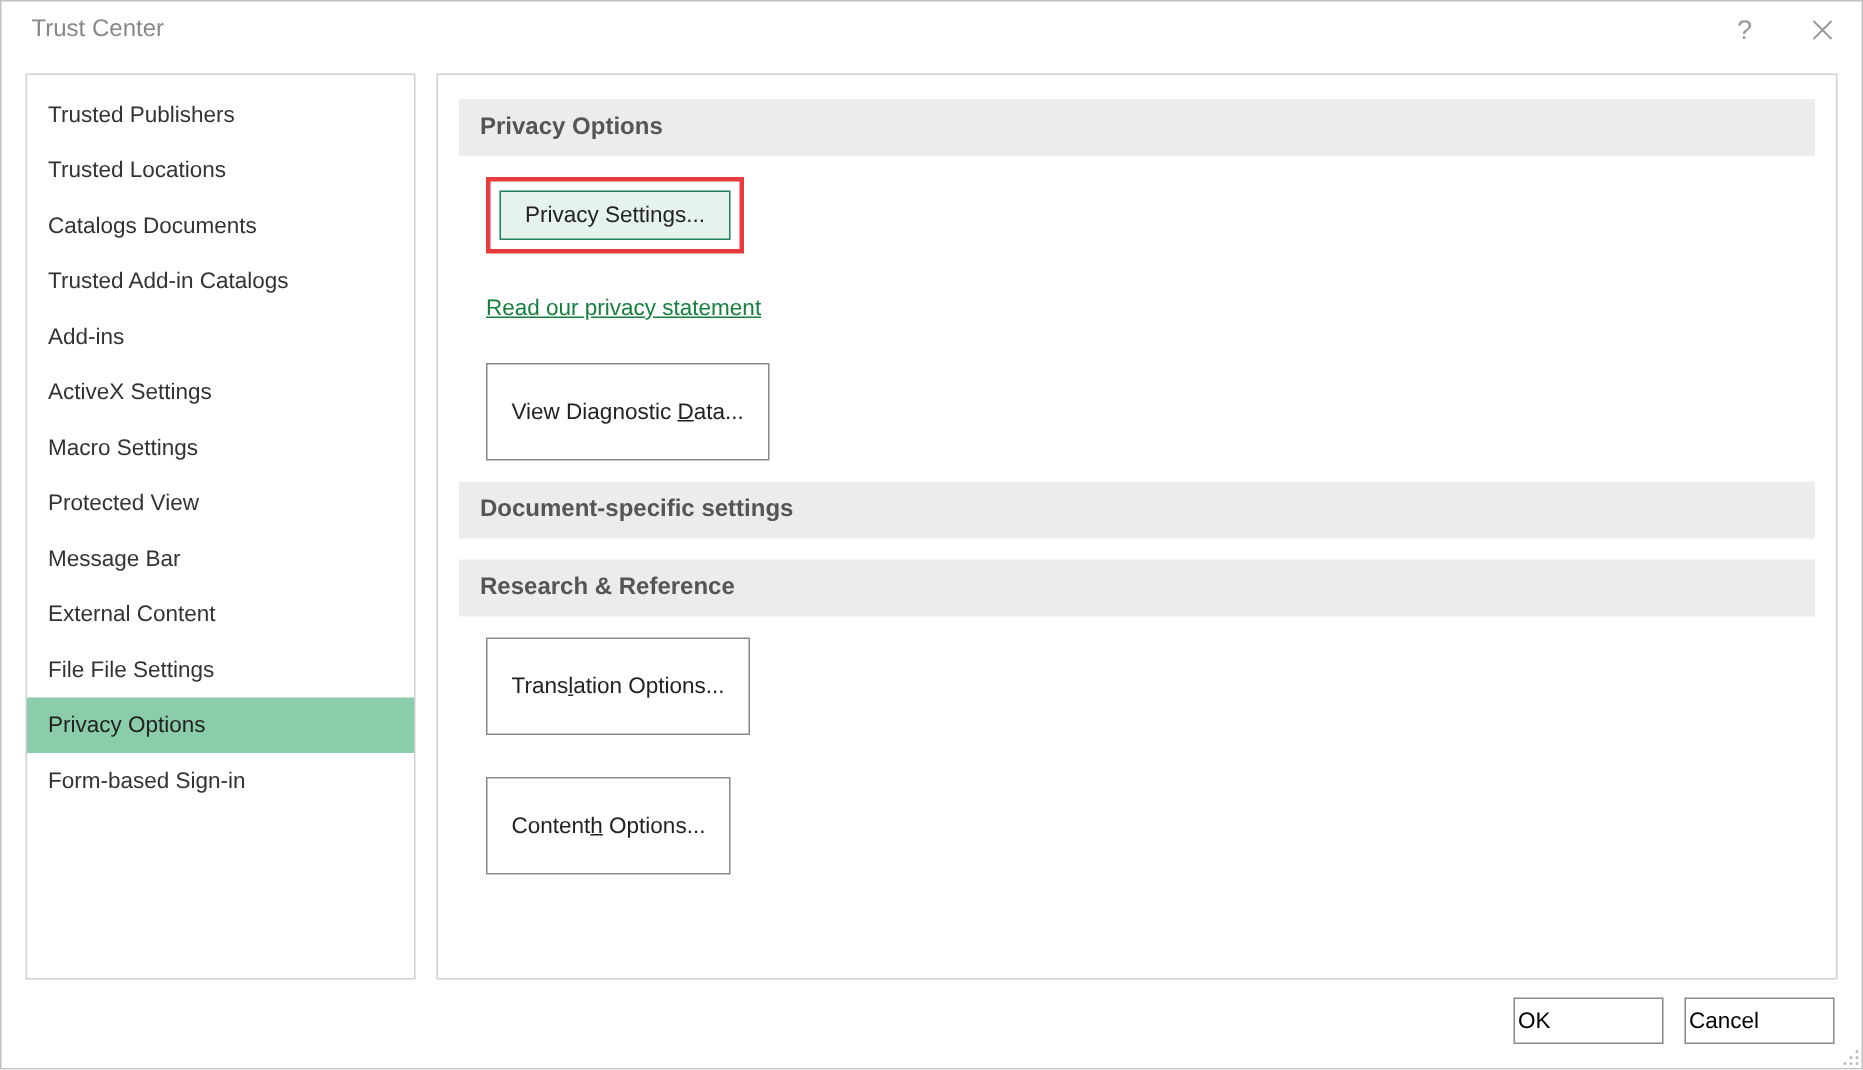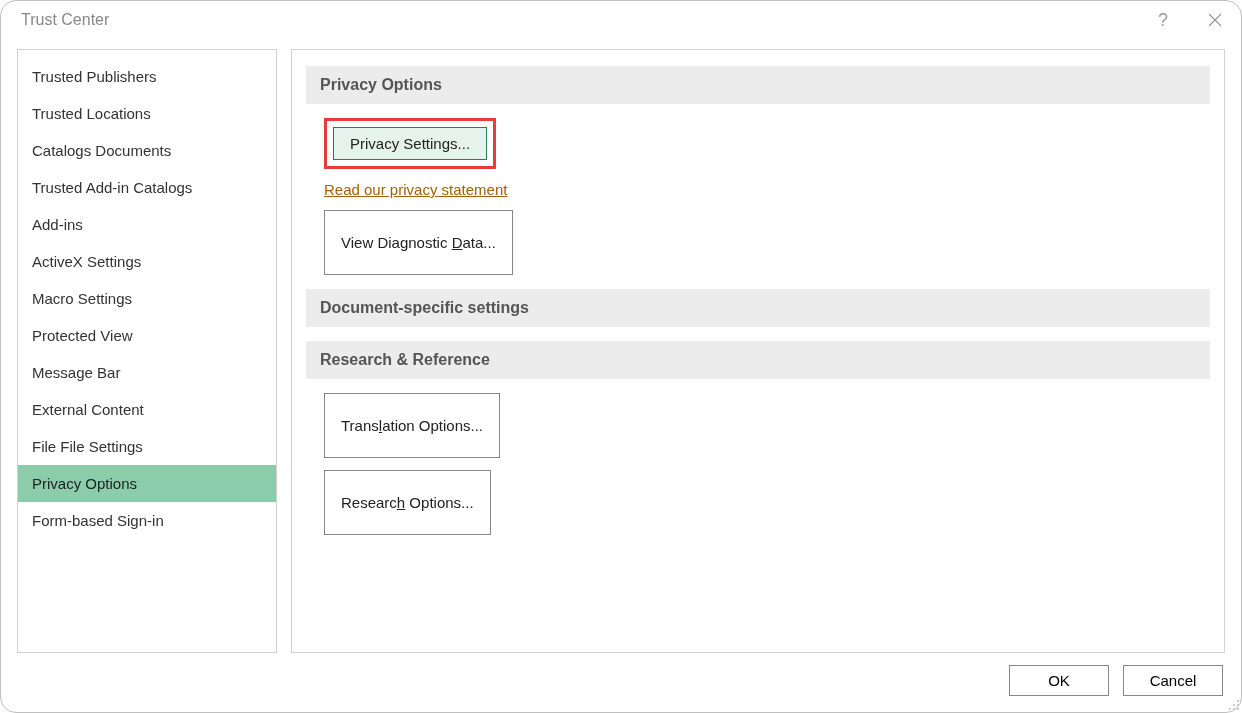--- a/index.html
+++ b/index.html
@@ -11,21 +11,21 @@
       font-family: "Segoe UI", Tahoma, sans-serif;
       font-size: 14px;
       color: #333;
       background: #fff;
       width: 1242px;
       height: 713px;
       position: relative;
     }
     .dialog {
       border: 1px solid #c0c0c0;
-      border-radius: 16px;
+      border-radius: 0;
       width: 1242px;
       height: 713px;
       display: flex;
       flex-direction: column;
       background: #fff;
     }
     .title-bar {
       display: flex;
       align-items: center;
       justify-content: space-between;
@@ -97,21 +97,21 @@
       padding: 10px 14px;
       font-size: 16px;
       font-weight: 600;
       color: #555;
     }
     .section-body {
       padding-left: 18px;
       display: flex;
       flex-direction: column;
       align-items: flex-start;
-      gap: 12px;
+      gap: 28px;
     }
     .highlight-wrap {
       border: 3px solid #e83b3b;
       padding: 6px;
       display: inline-block;
     }
     .content-button {
       background: #fff;
       border: 1px solid #888;
       padding: 23px 16px;
@@ -120,21 +120,21 @@
       cursor: pointer;
       font-family: inherit;
     }
     .privacy-settings-btn {
       background: #e6f3ec;
       border: 1px solid #218055;
       padding: 7px 16px;
       font-size: 15px;
     }
     .link-text {
-      color: #a16207;
+      color: #15803d;
       text-decoration: underline;
       font-size: 15px;
       cursor: pointer;
       text-align: right;
     }
     .checkbox-row {
       display: flex;
       align-items: center;
       gap: 10px;
       color: #a0a0a0;
@@ -173,21 +173,21 @@
       justify-content: flex-end;
       gap: 14px;
       padding: 12px 18px 16px;
     }
     .footer-button {
       width: 100px;
       padding: 6px 2px;
       border: 1px solid #888;
       background: #fff;
       font-size: 15px;
-      text-align: center;
+      text-align: left;
       cursor: pointer;
       font-family: inherit;
     }
     .resize-grip {
       position: absolute;
       right: 2px;
       bottom: 2px;
       width: 14px;
       height: 14px;
     }
@@ -239,21 +239,21 @@
         </div>
         <span class="link-text">Read our privacy statement</span>
         <button class="content-button"><span>View Diagnostic </span><span class="underline-char">D</span><span>ata...</span></button>
       </div>
 
       <div class="section-header">Document-specific settings</div>
 
       <div class="section-header">Research &amp; Reference</div>
       <div class="section-body">
         <button class="content-button"><span>Trans</span><span class="underline-char">l</span><span>ation Options...</span></button>
-        <button class="content-button"><span>Researc</span><span class="underline-char">h</span><span> Options...</span></button>
+        <button class="content-button"><span>Content</span><span class="underline-char">h</span><span> Options...</span></button>
       </div>
 
     </div>
   </div>
 
   <div class="dialog-footer">
     <button class="footer-button">OK</button>
     <button class="footer-button">Cancel</button>
   </div>
 

